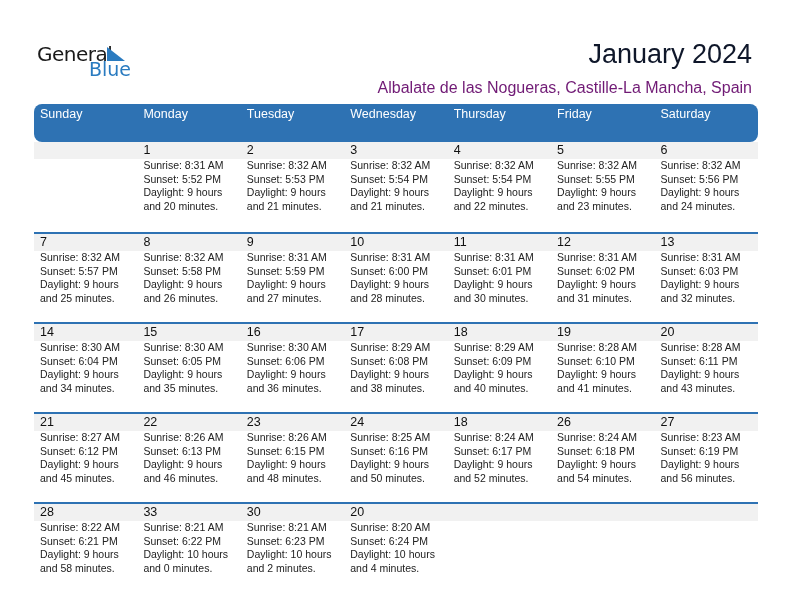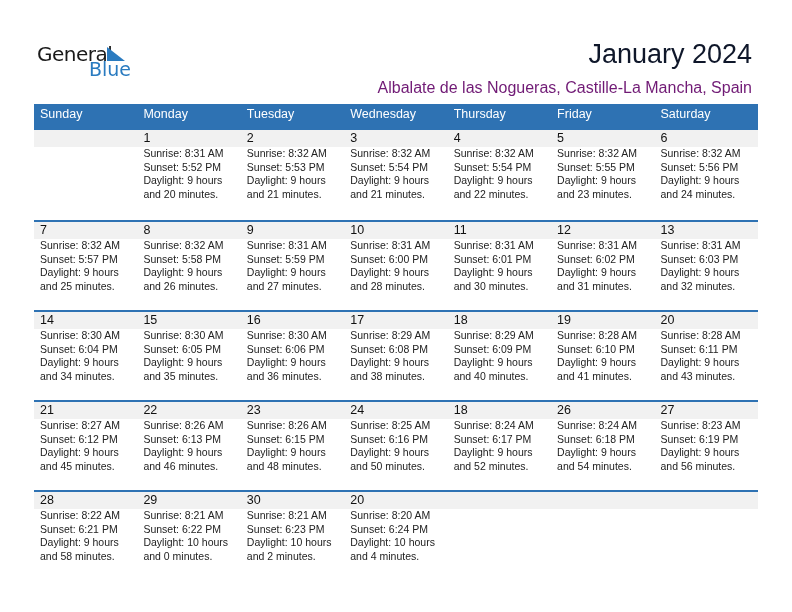--- a/index.html
+++ b/index.html
@@ -9,21 +9,21 @@
   .logo-general { position:absolute; left:0; top:0; font-size:20px; color:#1a1a1a;
                   font-family:"DejaVu Sans", sans-serif; letter-spacing:-0.5px; line-height:22px;text-align:center; }
   .logo-blue { position:absolute; left:52px; top:16px; font-size:19px; color:#2a7bc0;
                font-family:"DejaVu Sans", sans-serif; line-height:20px;text-align:center; }
   .logo-tri { position:absolute; left:70px; top:4px; width:0; height:0;
               border-left:18px solid transparent; border-bottom:14px solid #2a7bc0;
               transform:scaleX(-1); }
   .title { position:absolute; right:40px; top:38px; font-size:27px; color:#0f172a; line-height:32px; }
   .subtitle { position:absolute; right:40px; top:78px; font-size:16px; color:#701a75; line-height:20px; }
   .cal { position:absolute; left:34px; top:104px; width:724px; }
-  .head-row { display:flex; height:26px; background:#2e72b3; }
+  .head-row { display:flex; height:38px; background:#2e72b3;border-radius:8px; }
   .head-cell { width:103.43px; box-sizing:border-box; padding-left:6px; color:#ffffff;
                font-size:12.5px; line-height:21px; }
   .week { height:90px; position:relative; }
   .week + .week { border-top:2px solid #2e72b3; height:88px; }
   .date-strip { position:absolute; left:0; right:0; top:0; height:17px; background:#f1f1f1; }
   .days { position:absolute; left:0; top:0; display:flex; width:100%; }
   .day { width:103.43px; box-sizing:border-box; padding-left:6px; }
   .day-num { font-size:12.5px; line-height:17px; height:17px; color:#111; }
   .day-line { font-size:10.5px; line-height:13.6px; color:#222; white-space:nowrap; }
   .first-week .days { top:0; }
@@ -271,21 +271,21 @@
         <div class="date-strip"></div>
         <div class="days">
           <div class="day">
             <div class="day-num">28</div>
             <div class="day-line">Sunrise: 8:22 AM</div>
             <div class="day-line">Sunset: 6:21 PM</div>
             <div class="day-line">Daylight: 9 hours</div>
             <div class="day-line">and 58 minutes.</div>
           </div>
           <div class="day">
-            <div class="day-num">29</div>
+            <div class="day-num">33</div>
             <div class="day-line">Sunrise: 8:21 AM</div>
             <div class="day-line">Sunset: 6:22 PM</div>
             <div class="day-line">Daylight: 10 hours</div>
             <div class="day-line">and 0 minutes.</div>
           </div>
           <div class="day">
             <div class="day-num">30</div>
             <div class="day-line">Sunrise: 8:21 AM</div>
             <div class="day-line">Sunset: 6:23 PM</div>
             <div class="day-line">Daylight: 10 hours</div>

